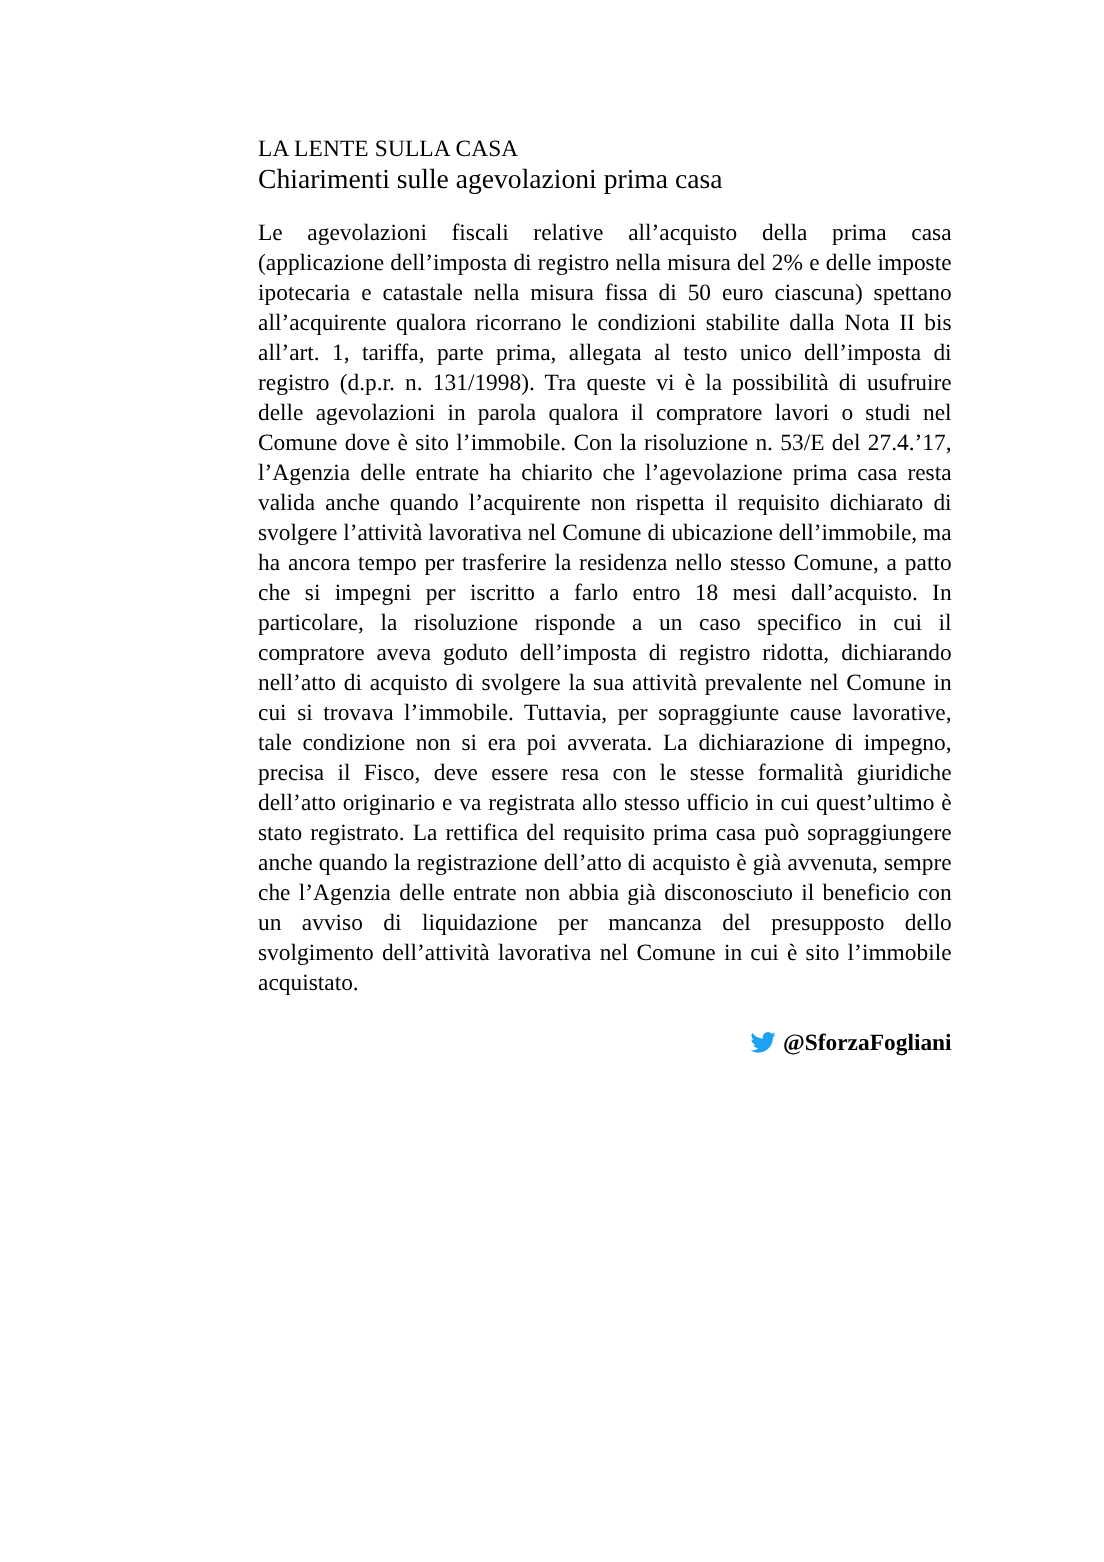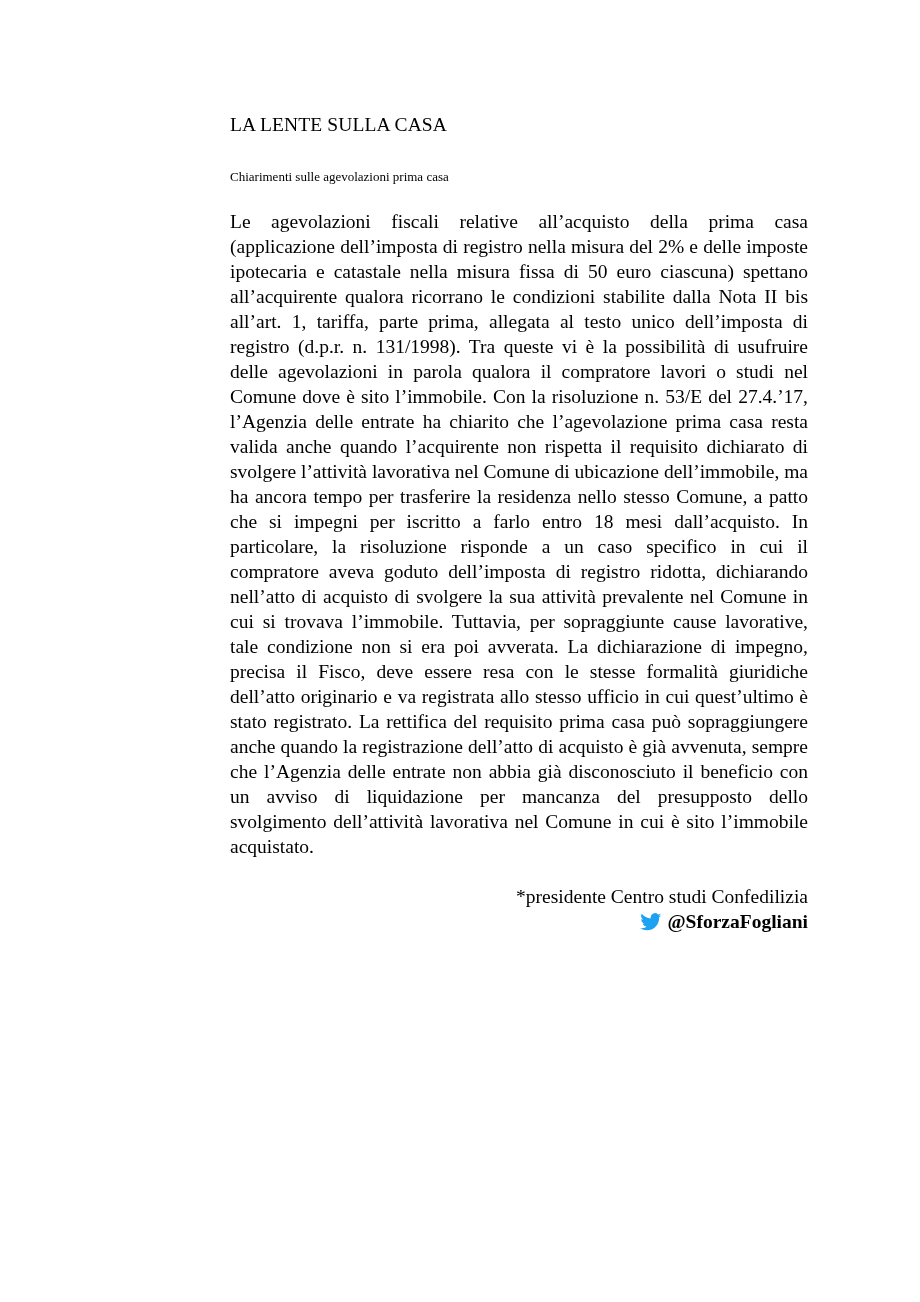--- a/index.html
+++ b/index.html
@@ -18,42 +18,41 @@
   .page {
     position: relative;
     width: 920px;
     height: 1302px;
     background: #ffffff;
     overflow: hidden;
   }
 
   .content {
     position: absolute;
-    left: 230px;
+    left: 215px;
     top: 112px;
     width: 578px;
   }
 
   
   .doc-title {
     font-size: 19.5px;
     line-height: 25px;
     letter-spacing: 0.1px;
     white-space: pre;
   }
   .doc-byline {
     font-size: 19.5px;
     line-height: 25px;
     white-space: pre;
   }
 
   .doc-subtitle {
-    font-size: 13px;
+    font-size: 23px;
     line-height: 25px;
-    margin-top: 27px;
     white-space: pre;
     font-family: Liberation Serif, serif;
   }
 
   
   .body-copy {
     margin-top: 20px;
     font-size: 19.5px;
     line-height: 25px;
     text-align: justify;
@@ -99,20 +98,19 @@
   <div class="content">
 
     <div class="doc-title">LA LENTE SULLA CASA</div>
 
 
     <div class="doc-subtitle">Chiarimenti sulle agevolazioni prima casa</div>
 
     <p class="body-copy">Le agevolazioni fiscali relative all’acquisto della prima casa (applicazione dell’imposta di registro nella misura del 2% e delle imposte ipotecaria e catastale nella misura fissa di 50 euro ciascuna) spettano all’acquirente qualora ricorrano le condizioni stabilite dalla Nota II bis all’art. 1, tariffa, parte prima, allegata al testo unico dell’imposta di registro (d.p.r. n. 131/1998). Tra queste vi è la possibilità di usufruire delle agevolazioni in parola qualora il compratore lavori o studi nel Comune dove è sito l’immobile. Con la risoluzione n. 53/E del 27.4.’17, l’Agenzia delle entrate ha chiarito che l’agevolazione prima casa resta valida anche quando l’acquirente non rispetta il requisito dichiarato di svolgere l’attività lavorativa nel Comune di ubicazione dell’immobile, ma ha ancora tempo per trasferire la residenza nello stesso Comune, a patto che si impegni per iscritto a farlo entro 18 mesi dall’acquisto. In particolare, la risoluzione risponde a un caso specifico in cui il compratore aveva goduto dell’imposta di registro ridotta, dichiarando nell’atto di acquisto di svolgere la sua attività prevalente nel Comune in cui si trovava l’immobile. Tuttavia, per sopraggiunte cause lavorative, tale condizione non si era poi avverata. La dichiarazione di impegno, precisa il Fisco, deve essere resa con le stesse formalità giuridiche dell’atto originario e va registrata allo stesso ufficio in cui quest’ultimo è stato registrato. La rettifica del requisito prima casa può sopraggiungere anche quando la registrazione dell’atto di acquisto è già avvenuta, sempre che l’Agenzia delle entrate non abbia già disconosciuto il beneficio con un avviso di liquidazione per mancanza del presupposto dello svolgimento dell’attività lavorativa nel Comune in cui è sito l’immobile acquistato.</p>
 
     <div class="signature">
-      <span class="sig-line">*presidente Centro studi Confedilizia</span>
       <span class="sig-handle-line"><span class="twitter-icon"><svg viewBox="0 0 24 20" xmlns="http://www.w3.org/2000/svg" aria-hidden="true">
               <path fill="#1da1f2" d="M23.6 2.4c-.86.38-1.79.64-2.76.76A4.83 4.83 0 0 0 22.95.5a9.6 9.6 0 0 1-3.05 1.17A4.8 4.8 0 0 0 11.6 5.05c0 .38.04.75.12 1.1A13.63 13.63 0 0 1 1.83.95a4.8 4.8 0 0 0 1.49 6.41 4.77 4.77 0 0 1-2.18-.6v.06a4.81 4.81 0 0 0 3.85 4.71 4.85 4.85 0 0 1-2.17.08 4.81 4.81 0 0 0 4.49 3.34A9.65 9.65 0 0 1 0 16.93a13.6 13.6 0 0 0 7.37 2.17c8.84 0 13.68-7.33 13.68-13.68 0-.21 0-.42-.02-.62a9.74 9.74 0 0 0 2.4-2.49z"></path>
             </svg></span><span>@SforzaFogliani</span></span>
     </div>
 
   </div>
 </div>
 
 </body></html>

